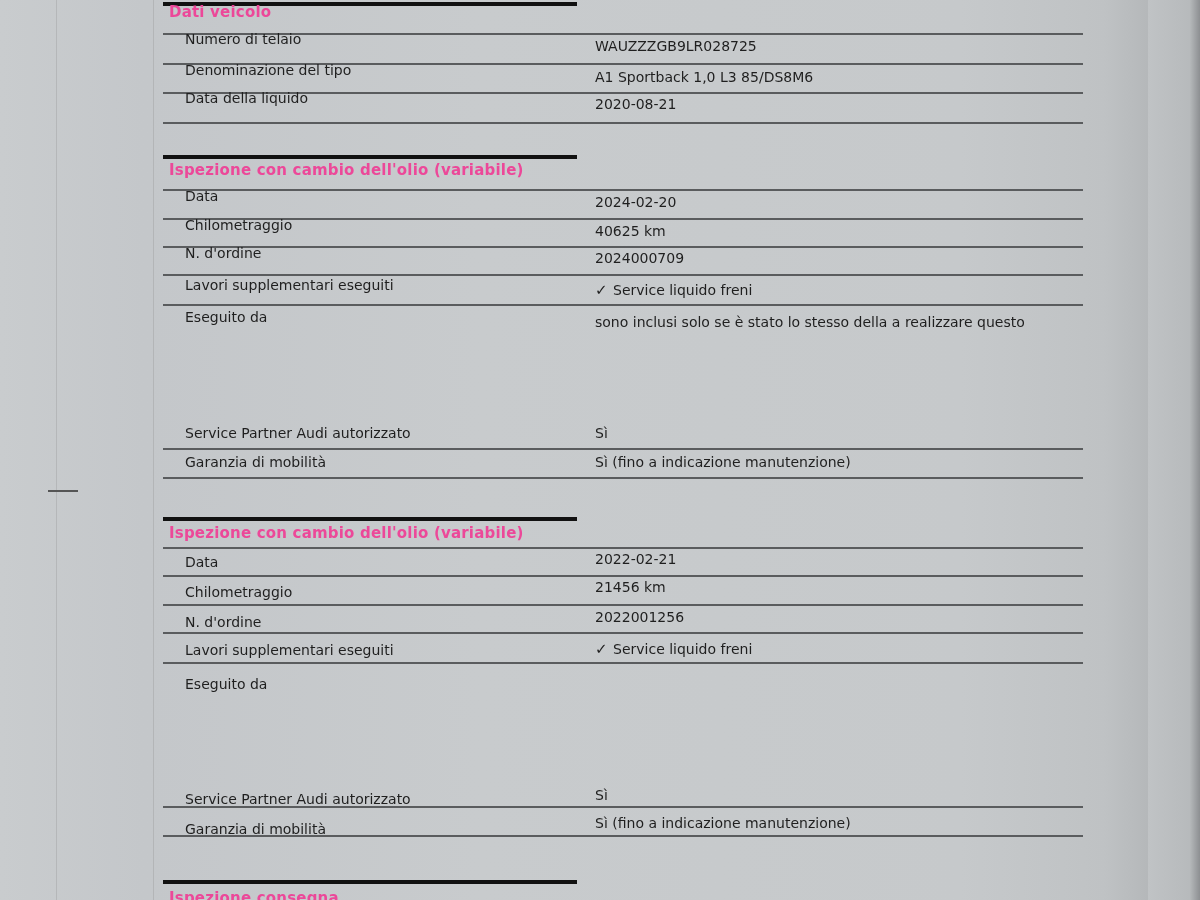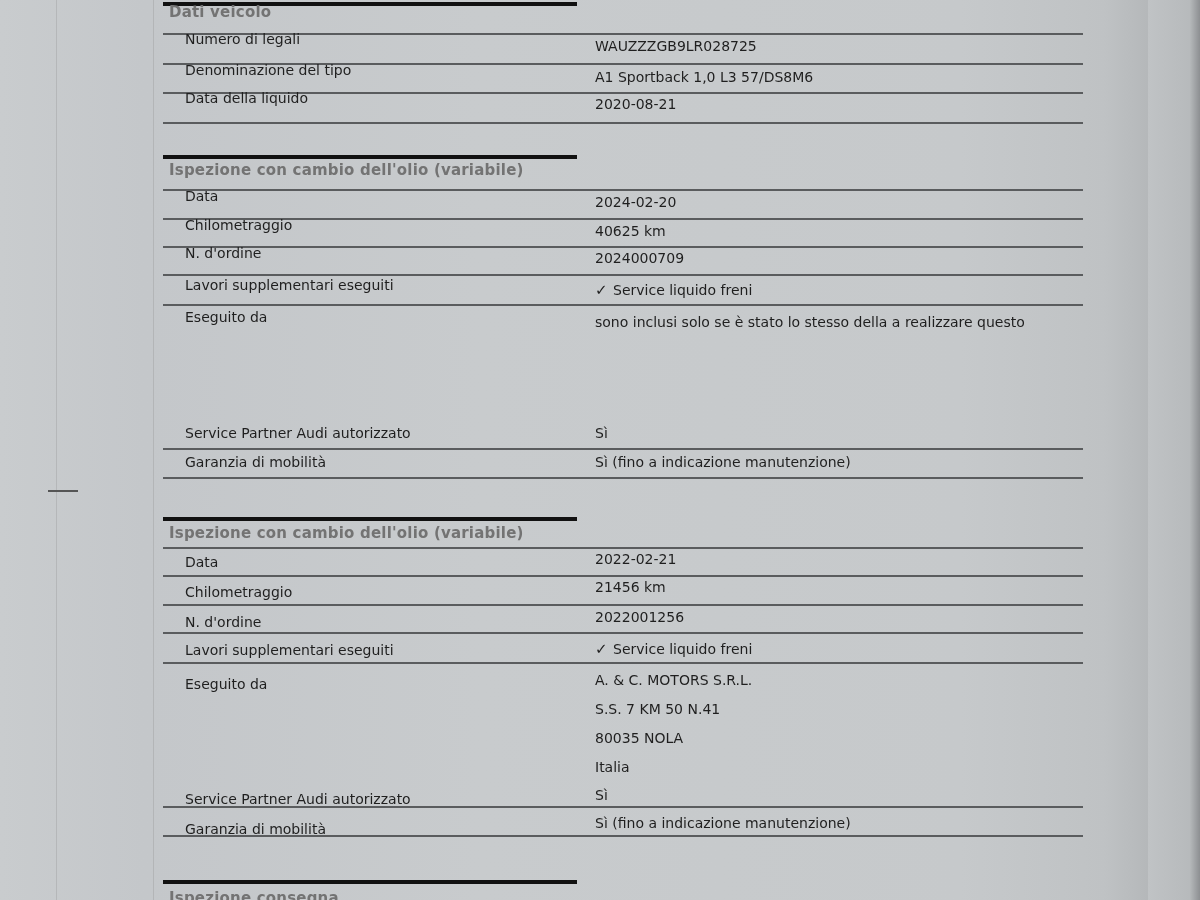--- a/index.html
+++ b/index.html
@@ -55,21 +55,21 @@
       height: 4px;
       width: 414px;
       background: #111;
     }
     .section-title {
       position: absolute;
       left: 6px;
       font-weight: bold;
       font-size: 15px;
       letter-spacing: 0.2px;
-      color: #737373;
+      color: #ec4899;
       white-space: nowrap;
     }
     .row {
       position: absolute;
       left: 0;
       width: 920px;
       border-bottom: 2px solid #5a5c5e;
     }
     .row-label {
       position: absolute;
@@ -104,26 +104,26 @@
   <div class="punch-mark"></div>
   <div class="right-edge"></div>
 
   <div class="section" style="top:0">
     <div class="section-bar" style="top:2px;width:414px"></div>
     <div class="section-title" style="top:3px">Dati veicolo</div>
 
     <div class="row" style="top:24px;height:9px"></div>
 
     <div class="row" style="top:35px;height:28px">
-      <span class="row-label" style="top:-4px">Numero di legali</span>
+      <span class="row-label" style="top:-4px">Numero di telaio</span>
       <span class="row-value" style="top:3px">WAUZZZGB9LR028725</span>
     </div>
     <div class="row" style="top:65px;height:27px">
       <span class="row-label" style="top:-3px">Denominazione del tipo</span>
-      <span class="row-value" style="top:4px">A1 Sportback 1,0 L3 57/DS8M6</span>
+      <span class="row-value" style="top:4px">A1 Sportback 1,0 L3 85/DS8M6</span>
     </div>
     <div class="row" style="top:94px;height:28px">
       <span class="row-label" style="top:-4px">Data della liquido</span>
       <span class="row-value" style="top:2px">2020-08-21</span>
     </div>
   </div>
 
   <div class="section" style="top:0">
     <div class="section-bar" style="top:155px;width:414px"></div>
     <div class="section-title" style="top:161px">Ispezione con cambio dell'olio (variabile)</div>
@@ -183,26 +183,20 @@
       <span class="row-value" style="top:3px">2022001256</span>
     </div>
     <div class="row" style="top:634px;height:28px">
       <span class="row-label" style="top:8px">Lavori supplementari eseguiti</span>
       <span class="row-value" style="top:6px">
         <span class="check-icon">✓</span><span>Service liquido freni</span>
       </span>
     </div>
     <div class="row multi-line" style="top:664px;height:120px;border-bottom:none">
       <span class="row-label" style="top:12px">Eseguito da</span>
-      <div class="row-value" style="top:2px">
-        <div>A. &amp; C. MOTORS S.R.L.</div>
-        <div>S.S. 7 KM 50 N.41</div>
-        <div>80035 NOLA</div>
-        <div>Italia</div>
-      </div>
     </div>
     <div class="row" style="top:784px;height:22px">
       <span class="row-label" style="top:7px">Service Partner Audi autorizzato</span>
       <span class="row-value" style="top:3px">Sì</span>
     </div>
     <div class="row" style="top:808px;height:27px">
       <span class="row-label" style="top:13px">Garanzia di mobilità</span>
       <span class="row-value" style="top:7px">Sì (fino a indicazione manutenzione)</span>
     </div>
   </div>

